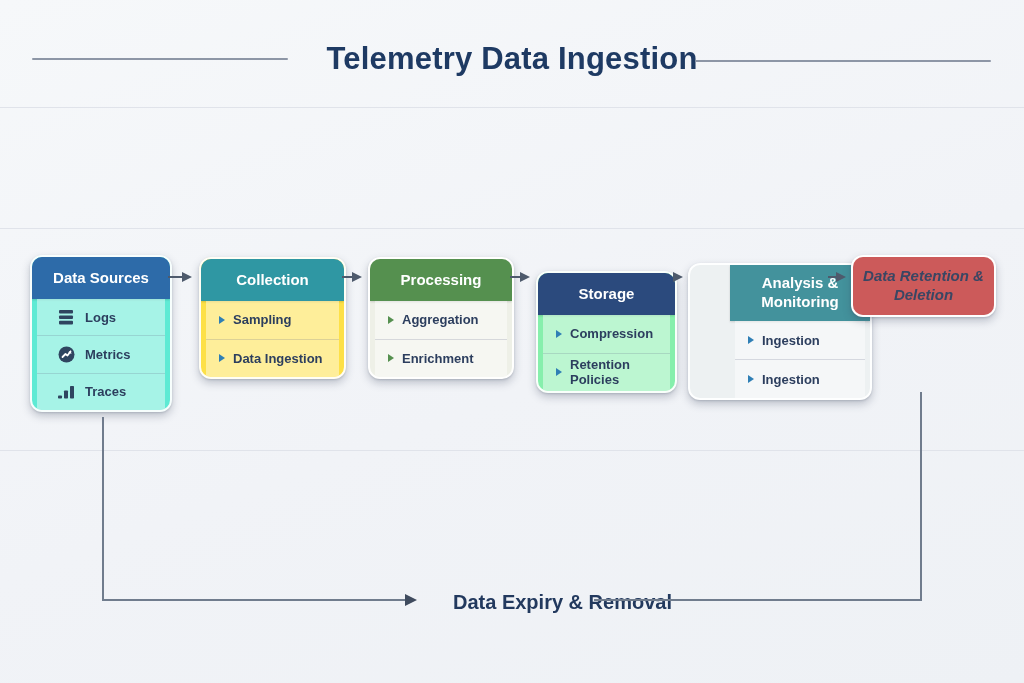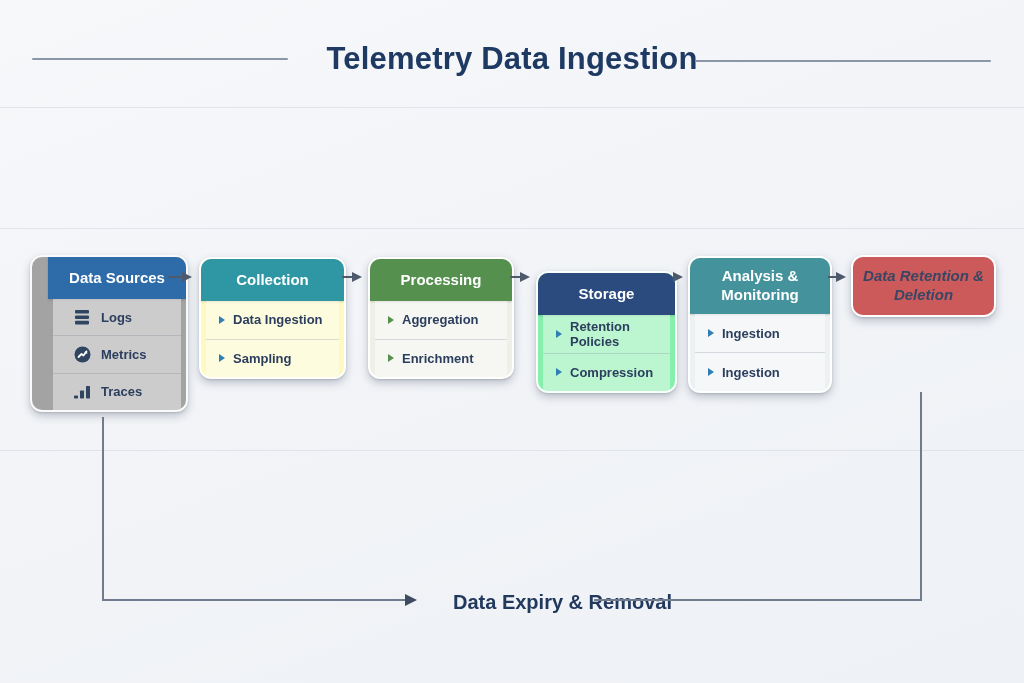--- a/index.html
+++ b/index.html
@@ -45,21 +45,21 @@
     border-bottom:4px solid transparent;
     margin-right:8px;
   }
   .src-item{padding-left:21px;}
   .src-icon{flex:0 0 auto;margin-right:10px;display:flex;align-items:center;}
   
   #stage-0{left:30px;top:255px;width:138px;}  #stage-0 .stage-header{height:42px;} #stage-0 .stage-body{height:111px;}
   #stage-1{left:199px;top:257px;width:143px;} #stage-1 .stage-header{height:42px;} #stage-1 .stage-body{height:76px;}
   #stage-2{left:368px;top:257px;width:142px;} #stage-2 .stage-header{height:42px;} #stage-2 .stage-body{height:76px;}
   #stage-3{left:536px;top:255px;width:137px;} #stage-3 .stage-header{height:42px;} #stage-3 .stage-body{height:76px;}
-  #stage-4{left:688px;top:256px;width:140px;} #stage-4 .stage-header{height:56px;} #stage-4 .stage-body{height:77px;}
+  #stage-4{left:688px;top:263px;width:140px;padding-left:40px;} #stage-4 .stage-header{height:56px;} #stage-4 .stage-body{height:77px;}
   #stage-5{left:851px;top:255px;width:141px;} #stage-5 .stage-header{height:58px;} #stage-5 .stage-body{height:79px;}
   
   .flow-arrow{height:2px;background:#4e5a6c;top:276px;}
   .flow-arrow::after{
     content:'';position:absolute;right:-2px;top:-4px;
     border-left:10px solid #4e5a6c;
     border-top:5px solid transparent;
     border-bottom:5px solid transparent;
   }
   #arrow-0{left:168px;width:22px;}
@@ -88,21 +88,21 @@
 <body>
 
 <div class="abs rule" style="top:107px"></div>
 <div class="abs rule" style="top:228px"></div>
 <div class="abs rule" style="top:450px"></div>
 
 <div class="abs title-line" style="left:32px;top:58px;width:256px"></div>
 <div class="abs page-title">Telemetry Data Ingestion</div>
 <div class="abs title-line" style="left:695px;top:60px;width:296px"></div>
 
-<div id="stage-0" class="abs stage" style="background: #a3a3a3; padding-left: 16px;">
+<div id="stage-0" class="abs stage" style="background: #5eead4;">
   <div class="stage-header" style="background: rgb(45, 107, 169); color: rgb(255, 255, 255);">Data Sources</div>
   <div class="stage-body">
     <div class="stage-item src-item">
       <span class="src-icon">
         <svg width="17" height="15" viewBox="0 0 17 15">
             <g fill="#2f4560">
           <rect x="1" y="0" width="14" height="3.6" rx="1"></rect>
           <rect x="1" y="5.4" width="14" height="3.6" rx="1"></rect>
           <rect x="1" y="10.8" width="14" height="3.6" rx="1"></rect>
         </g>
@@ -128,30 +128,30 @@
           <rect x="6" y="6.5" width="4" height="8" rx="0.8"></rect>
           <rect x="12" y="2" width="4" height="12.5" rx="0.8"></rect>
         </g>
           </svg>
       </span>
       <span>Traces</span>
     </div>
   </div>
 </div>
 
-<div id="stage-1" class="abs stage" style="background: #fef9c3;">
+<div id="stage-1" class="abs stage" style="background: #fde047;">
   <div class="stage-header" style="background: rgb(47, 151, 163); color: rgb(255, 255, 255);">Collection</div>
   <div class="stage-body">
     <div class="stage-item">
       <span class="bullet" style="border-left-color: rgb(47, 127, 181);"></span>
+      <span>Sampling</span>
+    </div>
+    <div class="stage-item">
+      <span class="bullet" style="border-left-color: rgb(47, 127, 181);"></span>
       <span>Data Ingestion</span>
-    </div>
-    <div class="stage-item">
-      <span class="bullet" style="border-left-color: rgb(47, 127, 181);"></span>
-      <span>Sampling</span>
     </div>
   </div>
 </div>
 
 <div id="stage-2" class="abs stage" style="background: rgb(238, 240, 231);">
   <div class="stage-header" style="background: rgb(85, 144, 79); color: rgb(255, 255, 255);">Processing</div>
   <div class="stage-body">
     <div class="stage-item">
       <span class="bullet" style="border-left-color: rgb(85, 144, 79);"></span>
       <span>Aggregation</span>
@@ -161,25 +161,25 @@
       <span>Enrichment</span>
     </div>
   </div>
 </div>
 
 <div id="stage-3" class="abs stage" style="background: #86efac; margin-top: 16px;">
   <div class="stage-header" style="background: rgb(43, 74, 125); color: rgb(255, 255, 255);">Storage</div>
   <div class="stage-body">
     <div class="stage-item">
       <span class="bullet" style="border-left-color: rgb(47, 127, 181);"></span>
+      <span>Compression</span>
+    </div>
+    <div class="stage-item">
+      <span class="bullet" style="border-left-color: rgb(47, 127, 181);"></span>
       <span>Retention Policies</span>
-    </div>
-    <div class="stage-item">
-      <span class="bullet" style="border-left-color: rgb(47, 127, 181);"></span>
-      <span>Compression</span>
     </div>
   </div>
 </div>
 
 <div id="stage-4" class="abs stage" style="background: rgb(237, 241, 242);">
   <div class="stage-header" style="background: rgb(67, 146, 156); color: rgb(255, 255, 255);">Analysis &amp; Monitoring</div>
   <div class="stage-body">
     <div class="stage-item">
       <span class="bullet" style="border-left-color: rgb(47, 127, 181);"></span>
       <span>Ingestion</span>

